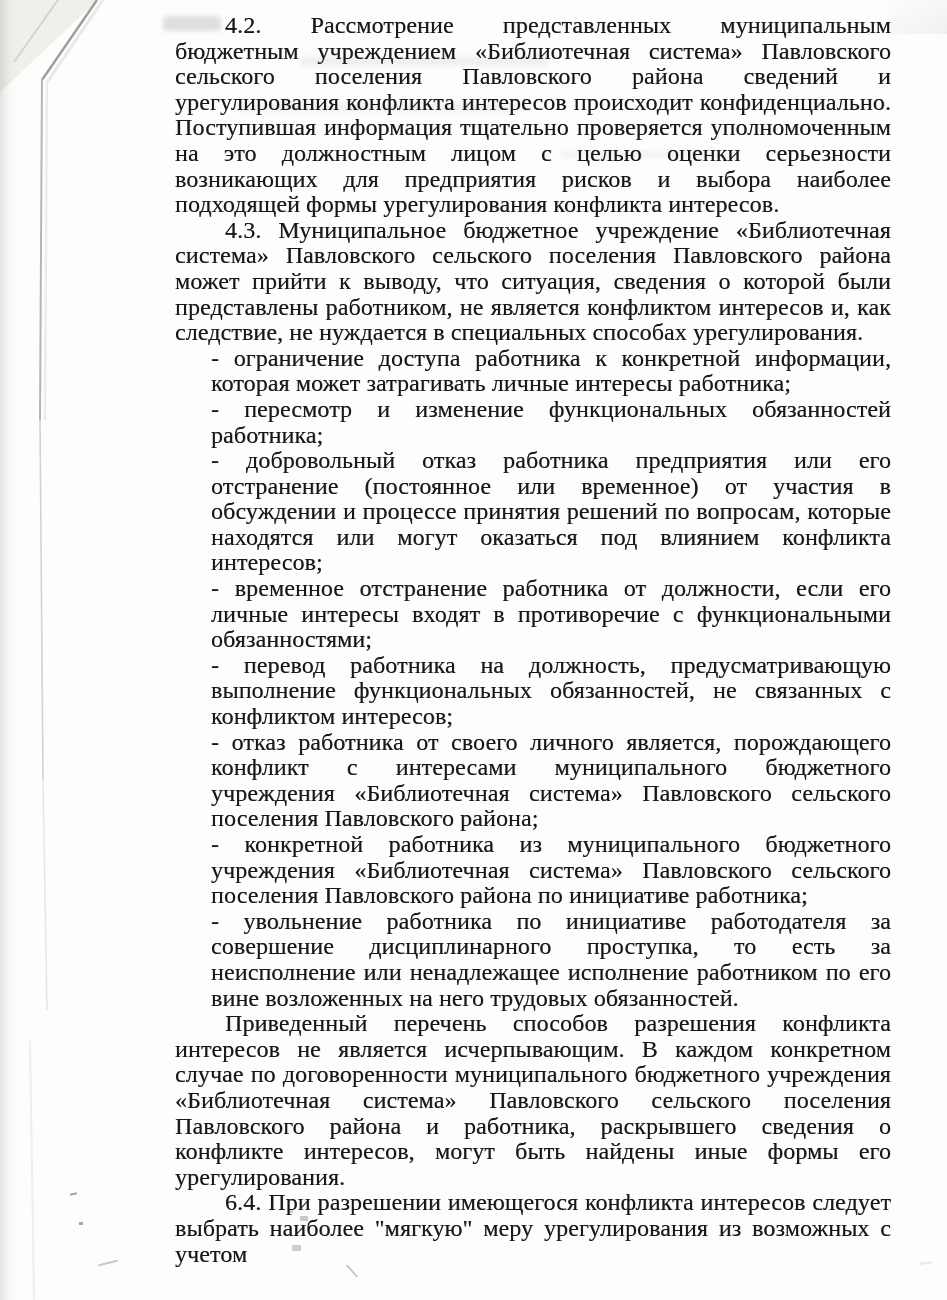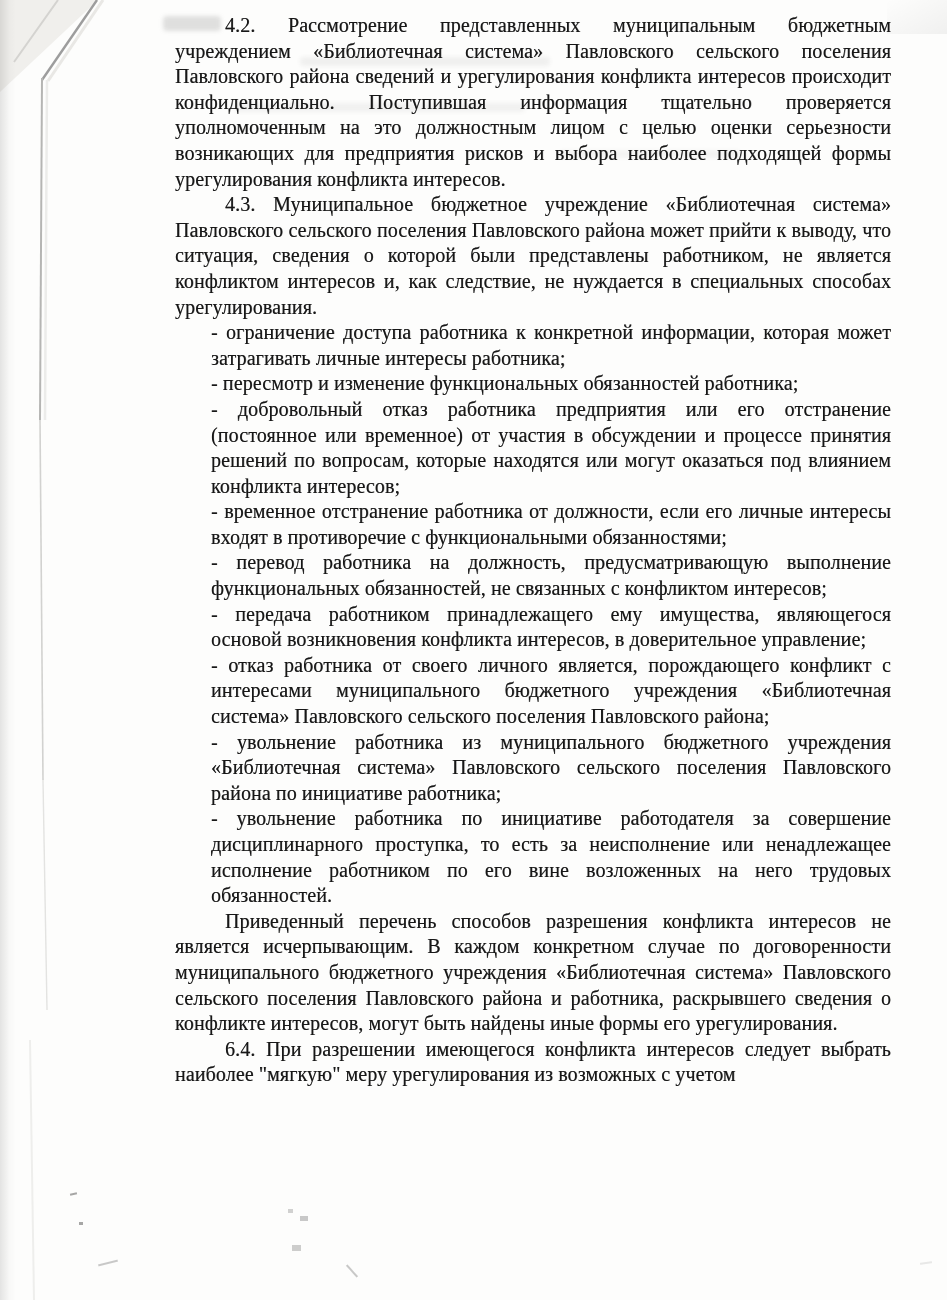--- a/index.html
+++ b/index.html
@@ -48,21 +48,21 @@
     filter: blur(0.5px);
     pointer-events: none;
   }
 
   
   .text-block {
     position: absolute;
     left: 175px;
     top: 13px;
     width: 716px;
-    font-size: 20px;
+    font-size: 24px;
     line-height: 25.6px;
     color: #171717;
     text-align: justify;
     text-shadow: 0.35px 0.35px 0 rgba(20,20,20,0.55);
     letter-spacing: 0.1px;
   }
   .text-block p { margin: 0; }
   .text-block p.indent { text-indent: 50px; }
   .text-block p.flush { text-indent: 0; margin-left: 36px; }
 </style>
@@ -103,19 +103,18 @@
 <div class="dash-mark" style="left:920px; top:1262px; width:12px; height:2px; transform:rotate(-8deg); opacity:.4;"></div>
 
 <div class="text-block">
     <p class="indent">4.2. Рассмотрение представленных муниципальным бюджетным учреждением «Библиотечная система» Павловского сельского поселения Павловского района сведений и урегулирования конфликта интересов происходит конфиденциально. Поступившая информация тщательно проверяется уполномоченным на это должностным лицом с целью оценки серьезности возникающих для предприятия рисков и выбора наиболее подходящей формы урегулирования конфликта интересов.</p>
     <p class="indent">4.3. Муниципальное бюджетное учреждение «Библиотечная система» Павловского сельского поселения Павловского района может прийти к выводу, что ситуация, сведения о которой были представлены работником, не является конфликтом интересов и, как следствие, не нуждается в специальных способах урегулирования.</p>
     <p class="flush">- ограничение доступа работника к конкретной информации, которая может затрагивать личные интересы работника;</p>
     <p class="flush">- пересмотр и изменение функциональных обязанностей работника;</p>
     <p class="flush">- добровольный отказ работника предприятия или его отстранение (постоянное или временное) от участия в обсуждении и процессе принятия решений по вопросам, которые находятся или могут оказаться под влиянием конфликта интересов;</p>
     <p class="flush">- временное отстранение работника от должности, если его личные интересы входят в противоречие с функциональными обязанностями;</p>
     <p class="flush">- перевод работника на должность, предусматривающую выполнение функциональных обязанностей, не связанных с конфликтом интересов;</p>
-    <p class="flush">- передача работником принадлежащего ему имущества, являющегося основой возникновения конфликта интересов, в доверительное управление;</p>
     <p class="flush">- отказ работника от своего личного является, порождающего конфликт с интересами муниципального бюджетного учреждения «Библиотечная система» Павловского сельского поселения Павловского района;</p>
-    <p class="flush">- увольнение работника из муниципального бюджетного учреждения «Библиотечная система» Павловского сельского поселения Павловского района по инициативе работника;</p>
+    <p class="flush">- конкретной работника из муниципального бюджетного учреждения «Библиотечная система» Павловского сельского поселения Павловского района по инициативе работника;</p>
     <p class="flush">- увольнение работника по инициативе работодателя за совершение дисциплинарного проступка, то есть за неисполнение или ненадлежащее исполнение работником по его вине возложенных на него трудовых обязанностей.</p>
     <p class="indent">Приведенный перечень способов разрешения конфликта интересов не является исчерпывающим. В каждом конкретном случае по договоренности муниципального бюджетного учреждения «Библиотечная система» Павловского сельского поселения Павловского района и работника, раскрывшего сведения о конфликте интересов, могут быть найдены иные формы его урегулирования.</p>
     <p class="indent">6.4. При разрешении имеющегося конфликта интересов следует выбрать наиболее "мягкую" меру урегулирования из возможных с учетом</p>
   </div>
 
 </body></html>

